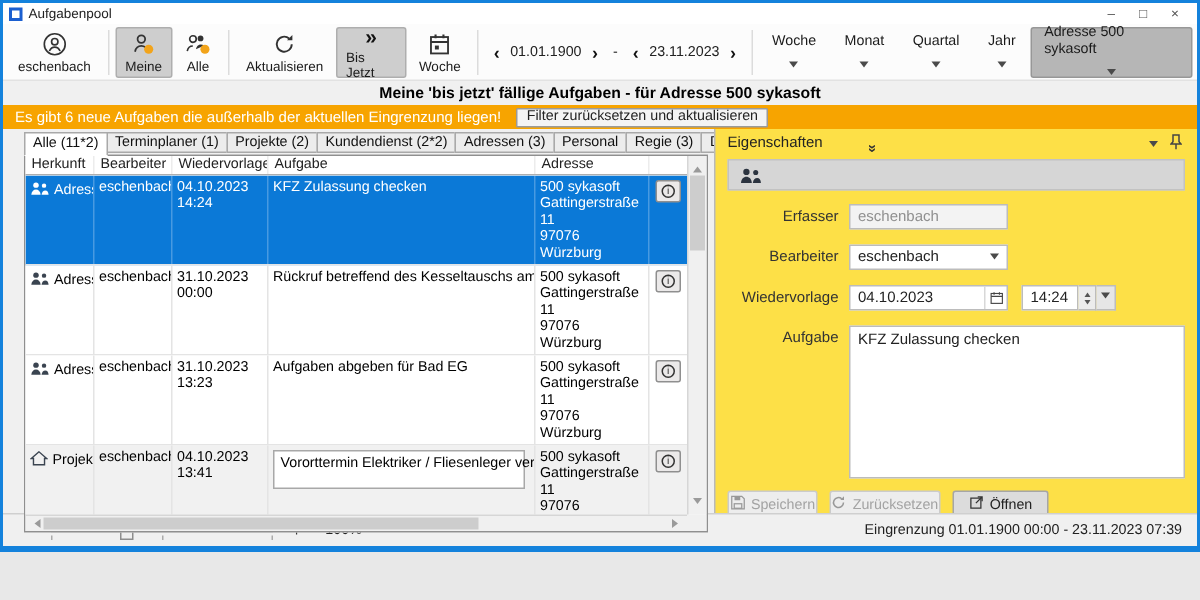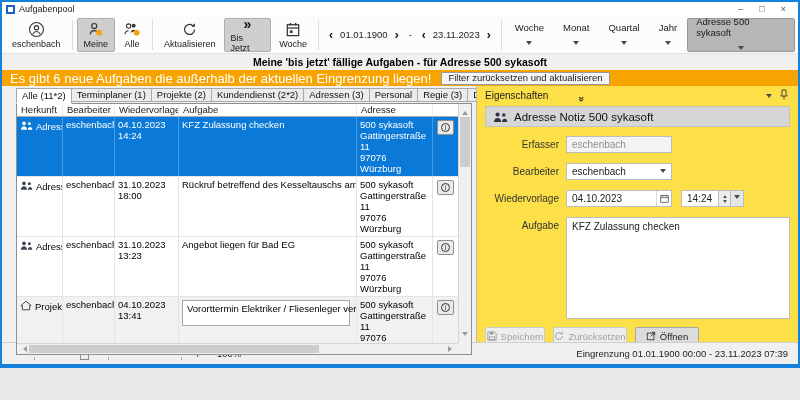--- a/index.html
+++ b/index.html
@@ -23,21 +23,21 @@
   .bisicon{font-size:14px;font-weight:bold;line-height:15px;color:#111;}
   .sep{width:1px;height:30px;background:#dcdcdc;margin:0 3px;flex:none;}
   .chev{font-weight:bold;font-size:12px;color:#111;padding:0 6px;line-height:34px;}
   .dateval{font-size:9.5px;color:#222;text-align:center;}
   .dash{padding:0 3px;font-size:9.5px;color:#222;}
   .caret{display:inline-block;width:0;height:0;border:3.5px solid transparent;border-top:4px solid #4a4a4a;margin-top:4px;}
 
   
   .subtitle{height:16px;line-height:16px;text-align:center;font-weight:bold;font-size:10.5px;color:#000;flex:none;background:#f0f0f0;}
   .notice{height:16px;background:#f7a400;display:flex;align-items:center;gap:10px;padding:0 8px;flex:none;}
-  .noticetext{color:#fff;font-size:13px;}
+  .noticetext{color:#fff;font-size:10px;}
   .nbtn{height:13px;font-size:9.5px;border:1px solid #9a9a9a;background:#f4f4f4;color:#222;padding:0 6px;border-radius:1px;font-family:inherit;line-height:10px;}
 
   
   .content{flex:1;display:flex;min-height:0;}
   .left{width:474px;flex:none;padding:2px 0 0 14px;display:flex;flex-direction:column;min-height:0;}
   .tabbar{display:flex;align-items:flex-end;height:16px;flex:none;}
   .tabs{display:flex;}
   .tab{font-size:9.5px;background:#ececec;border:1px solid #a9a9a9;padding:0 5px;height:14px;line-height:12px;margin-right:-1px;color:#111;white-space:nowrap;}
   .tab.active{background:#fff;height:16px;line-height:14px;position:relative;z-index:3;border-bottom-color:#fff;}
   .tabpin{margin-left:auto;margin-right:10px;font-size:10px;color:#333;transform:rotate(90deg);font-weight:bold;line-height:10px;}
@@ -293,21 +293,21 @@
                     <svg width="13" height="11" viewBox="0 0 15 12">
                       <circle cx="4.6" cy="3.6" r="2.1" fill="currentColor"></circle>
                       <path d="M1 11c.2-2.6 1.7-4.1 3.6-4.1S8 8.4 8.2 11z" fill="currentColor"></path>
                       <circle cx="10.8" cy="4" r="1.7" fill="currentColor"></circle>
                       <path d="M8.9 11c.2-2.1 1.4-3.3 2.9-3.3 1.5 0 2.3 1.2 2.5 3.3z" fill="currentColor"></path>
                     </svg>
                   </span>
       <span>Adressen</span>
     </div>
     <div class="td">eschenbach</div>
-    <div class="td">31.10.2023 18:00</div>
+    <div class="td">31.10.2023 00:00</div>
     <div class="td aufg">
                   <div class="aufg-inner">
                     <div>Rückruf betreffend des Kesseltauschs am 15.11.2023</div>
                   </div>
                 </div>
     <div class="td addr">
                   <div>500 sykasoft</div>
                   <div>Gattingerstraße 11</div>
                   <div>97076 Würzburg</div>
                 </div>
@@ -326,21 +326,21 @@
                       <circle cx="10.8" cy="4" r="1.7" fill="currentColor"></circle>
                       <path d="M8.9 11c.2-2.1 1.4-3.3 2.9-3.3 1.5 0 2.3 1.2 2.5 3.3z" fill="currentColor"></path>
                     </svg>
                   </span>
       <span>Adressen</span>
     </div>
     <div class="td">eschenbach</div>
     <div class="td">31.10.2023 13:23</div>
     <div class="td aufg">
                   <div class="aufg-inner">
-                    <div>Angebot liegen für Bad EG</div>
+                    <div>Aufgaben abgeben für Bad EG</div>
                   </div>
                 </div>
     <div class="td addr">
                   <div>500 sykasoft</div>
                   <div>Gattingerstraße 11</div>
                   <div>97076 Würzburg</div>
                 </div>
     <div class="td info">
       <span class="ibtn">
                     <span class="icirc">i</span>
@@ -406,21 +406,20 @@
       </div>
       <div class="sect">
         <span class="ricon">
           <svg width="15" height="12" viewBox="0 0 15 12">
               <circle cx="4.6" cy="3.6" r="2.1" fill="currentColor"></circle>
               <path d="M1 11c.2-2.6 1.7-4.1 3.6-4.1S8 8.4 8.2 11z" fill="currentColor"></path>
               <circle cx="10.8" cy="4" r="1.7" fill="currentColor"></circle>
               <path d="M8.9 11c.2-2.1 1.4-3.3 2.9-3.3 1.5 0 2.3 1.2 2.5 3.3z" fill="currentColor"></path>
             </svg>
         </span>
-        <span>Adresse Notiz 500 sykasoft</span>
       </div>
       <div class="frm">
         <div class="frow">
           <span class="flabel">Erfasser</span>
           <span class="finput ro">eschenbach</span>
         </div>
         <div class="frow">
           <span class="flabel">Bearbeiter</span>
           <span class="finput combo">
             <span>eschenbach</span>

